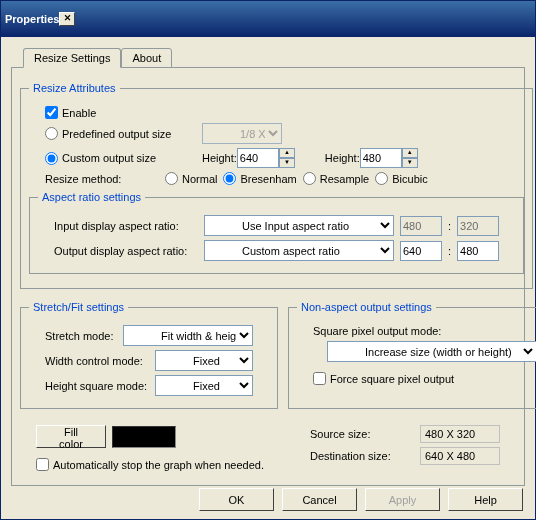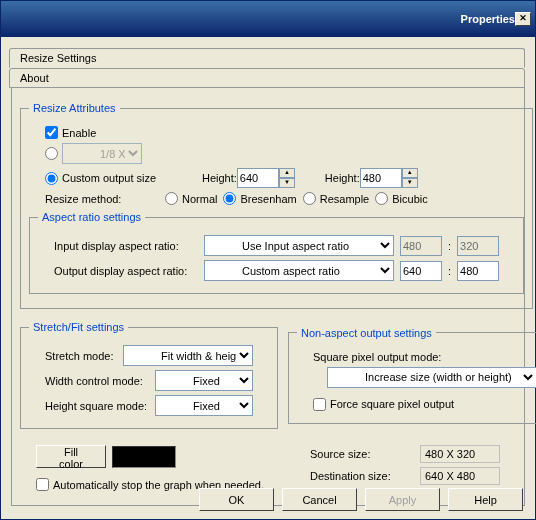--- a/index.html
+++ b/index.html
@@ -1,38 +1,38 @@
 <!DOCTYPE html>
 <html><head>
 <meta charset="utf-8">
 <style>
 * { box-sizing: border-box; }
 body { margin: 0; font-family: Tahoma, sans-serif; font-size: 11px; background: #ECE9D8; color: #000; }
 .dialog { width: 536px; height: 520px; background: #ECE9D8; border: 1px solid #0A246A; position: relative; }
-.titlebar { background: linear-gradient(#3B6EA5,#0A246A); color: #fff; height: 18px; padding: 18px 4px; font-weight: bold; display: flex; justify-content: flex-end; align-items: center; }
+.titlebar { background: linear-gradient(#3B6EA5,#0A246A); color: #fff; height: 18px; padding: 18px 4px; font-weight: bold; display: flex; justify-content: flex-start; align-items: center; }
 .close-btn { width: 16px; height: 14px; background: #ECE9D8; border: 1px solid #fff; border-right-color:#404040; border-bottom-color:#404040; color:#000; font-family: Arial; font-size: 9px; line-height: 11px; text-align: center; cursor: pointer; }
-.tabs { margin: 10px 10px 0 8px; display: flex; flex-direction: column; }
+.tabs { margin: 10px 10px 0 22px; display: flex; }
 .tab { padding: 3px 10px; border: 1px solid #919B9C; background: #ECE9D8; position: relative; top: 1px; cursor: pointer; border-top-left-radius:3px; border-top-right-radius:3px; }
 .tab.active { background: #ECE9D8; border-bottom: 1px solid #ECE9D8; z-index: 2; }
 .panel { margin: 0 10px; border: 1px solid #919B9C; padding: 8px 8px 10px 8px; background: #ECE9D8; }
 fieldset { border: 1px solid #919B9C; margin: 6px 0; padding: 8px 8px 8px 8px; }
 legend { padding: 0 4px; color: #0046D5; }
 .row { display: flex; align-items: center; margin: 4px 16px; gap: 0; }
 label { white-space: nowrap; }
 input[type=text].num { width: 42px; height: 20px; border: 1px solid #7F9DB9; padding: 2px 2px; font: inherit; background:#fff; }
 input[type=text].num.ro { background:#ECE9D8; color:#6D6D6D; }
 .spin { width: 16px; height: 20px; display:inline-flex; flex-direction:column; }
 .spin div { flex:1; border:1px solid #7F9DB9; background:#ECE9D8; font-size:6px; text-align:center; line-height:7px; cursor:pointer; }
 select { height: 21px; border: 1px solid #7F9DB9; background:#fff; font: inherit; padding-left: 33px; }
 select.dis { background:#ECE9D8; color:#808080; }
 .btn { height: 23px; padding: 0 14px; border: 1px solid #404040; border-top-color:#fff; border-left-color:#fff; background:#ECE9D8; font:inherit; cursor:pointer; }
 .btn.dis { color:#A0A0A0; }
 .swatch { width: 64px; height: 22px; background:#000; border:1px inset #888; display:inline-block; vertical-align:middle; margin-left:6px;}
 .colon { padding: 0 6px; }
-.two-col { display:flex; gap:10px;align-items:center; }
+.two-col { display:flex; gap:10px; }
 .two-col > fieldset { flex:1; }
 .sublabel { width: 110px; display:inline-block; }
 .link { color:#0000EE; cursor:pointer; margin: 6px 0 0 4px; display:inline-block; }
 .info-row { display:flex; align-items:center; margin:4px 0; }
 .info-row .lab { width:110px; }
 .info-row .val { width:80px; background:#ECE9D8; border:1px solid #C0C0C0; padding:2px 4px; color:#000; }
 .footer { position:absolute; bottom:8px; right:12px; display:flex; gap:8px; }
 input[type=checkbox],input[type=radio]{ margin:0 4px 0 0; vertical-align:middle; }
 </style>
 </head>
@@ -52,20 +52,21 @@
   <div class="panel">
 
     <fieldset>
       <legend>Resize Attributes</legend>
       <div class="row">
         <input type="checkbox" checked="" style="">
         <label>Enable</label>
       </div>
       <div class="row">
         <input type="radio" name="sz" style="">
+        <label style="width:140px">Predefined output size</label>
         <select class="dis" disabled="" style="width:80px">
           <option>1/8 X</option>
         </select>
       </div>
       <div class="row">
         <input type="radio" name="sz" checked="" style="">
         <label style="width:140px">Custom output size</label>
         <label>Height:</label>
         <input type="text" class="num" value="640" style="">
         <div class="spin">

